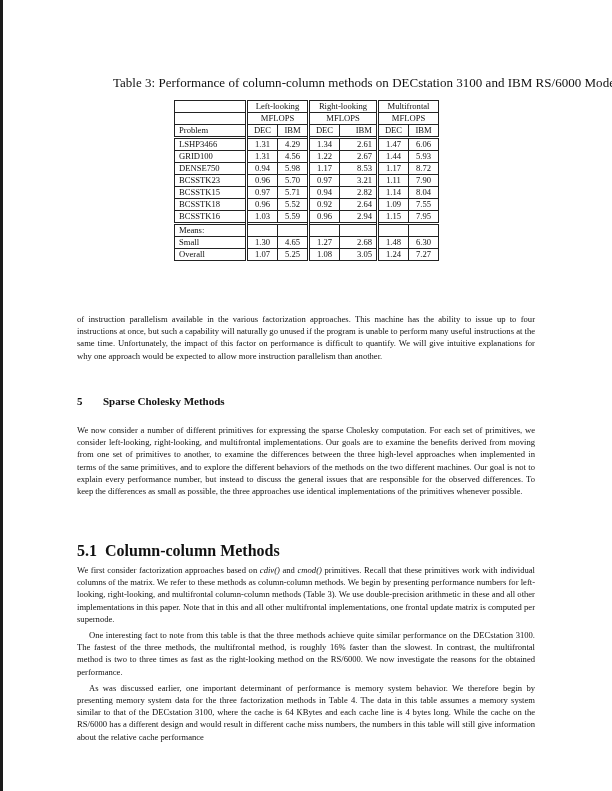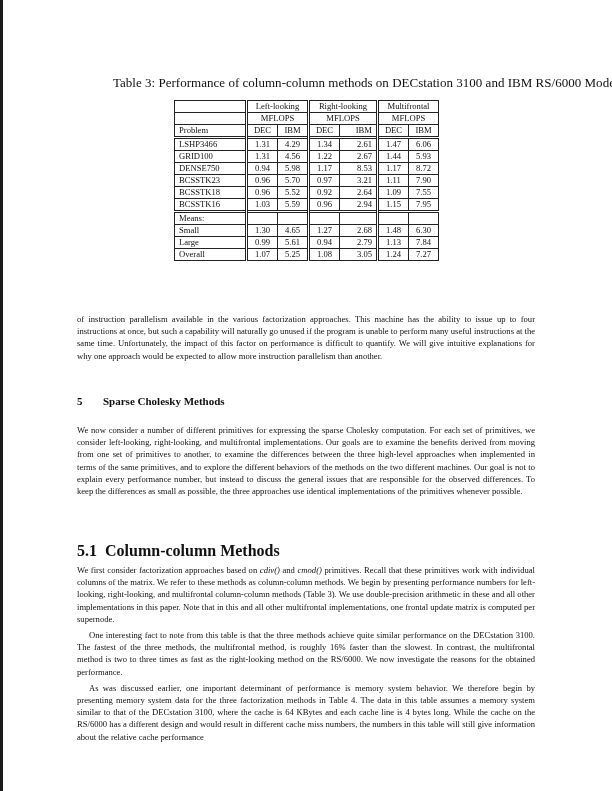--- a/index.html
+++ b/index.html
@@ -104,20 +104,29 @@
   <tr>
     <td class="lbl">BCSSTK23</td>
     <td class="num dbl-l">0.96</td>
     <td class="num">5.70</td>
     <td class="num dbl-l">0.97</td>
     <td class="num wide">3.21</td>
     <td class="num dbl-l">1.11</td>
     <td class="num">7.90</td>
   </tr>
   <tr>
+    <td class="lbl">BCSSTK15</td>
+    <td class="num dbl-l">0.97</td>
+    <td class="num">5.71</td>
+    <td class="num dbl-l">0.94</td>
+    <td class="num wide">2.82</td>
+    <td class="num dbl-l">1.14</td>
+    <td class="num">8.04</td>
+  </tr>
+  <tr>
     <td class="lbl">BCSSTK18</td>
     <td class="num dbl-l">0.96</td>
     <td class="num">5.52</td>
     <td class="num dbl-l">0.92</td>
     <td class="num wide">2.64</td>
     <td class="num dbl-l">1.09</td>
     <td class="num">7.55</td>
   </tr>
   <tr>
     <td class="lbl">BCSSTK16</td>
@@ -138,29 +147,20 @@
     <td class="num"></td>
   </tr>
   <tr>
     <td class="lbl">Small</td>
     <td class="num dbl-l">1.30</td>
     <td class="num">4.65</td>
     <td class="num dbl-l">1.27</td>
     <td class="num wide">2.68</td>
     <td class="num dbl-l">1.48</td>
     <td class="num">6.30</td>
-  </tr>
-  <tr>
-    <td class="lbl">Large</td>
-    <td class="num dbl-l">0.99</td>
-    <td class="num">5.61</td>
-    <td class="num dbl-l">0.94</td>
-    <td class="num wide">2.79</td>
-    <td class="num dbl-l">1.13</td>
-    <td class="num">7.84</td>
   </tr>
   <tr>
     <td class="lbl">Overall</td>
     <td class="num dbl-l">1.07</td>
     <td class="num">5.25</td>
     <td class="num dbl-l">1.08</td>
     <td class="num wide">3.05</td>
     <td class="num dbl-l">1.24</td>
     <td class="num">7.27</td>
   </tr>

